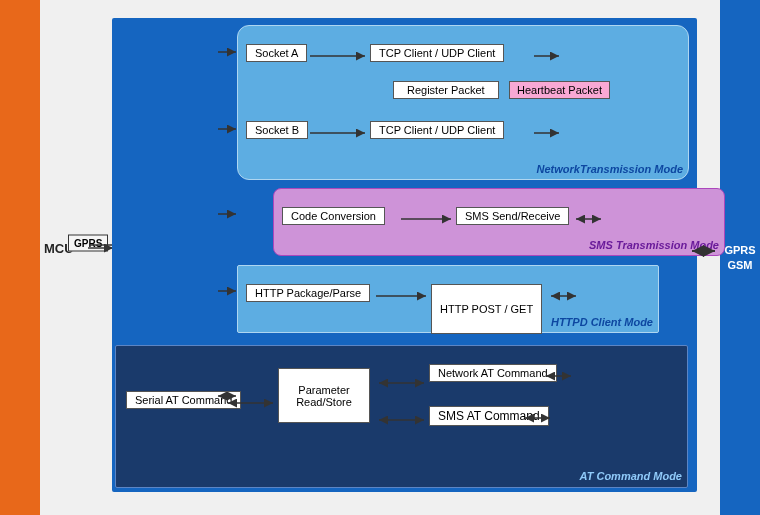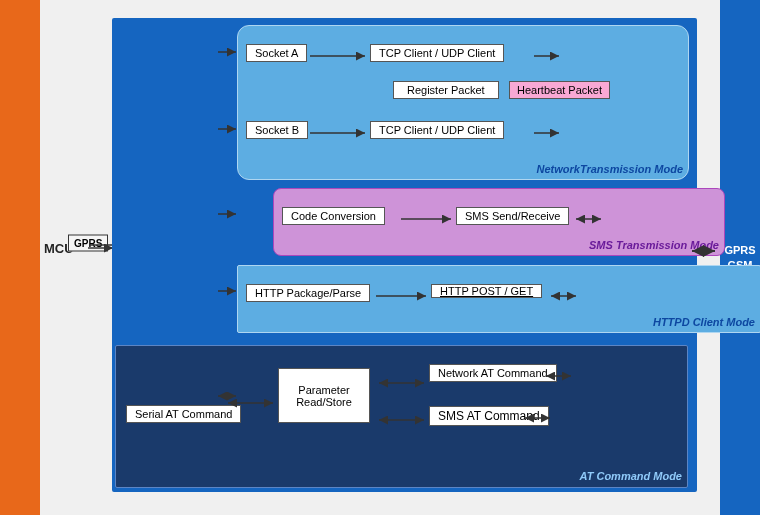--- a/index.html
+++ b/index.html
@@ -239,36 +239,36 @@
 
   <svg style="position:absolute; left:218px; top:206px; overflow:visible;" width="22" height="16">
     <defs>
       <marker id="asl1" markerWidth="6" markerHeight="6" refX="6" refY="3" orient="auto">
           <path d="M0,0 L6,3 L0,6 Z" fill="#333"></path>
         </marker>
     </defs>
     <line x1="0" y1="8" x2="18" y2="8" stroke="#333" stroke-width="1.5" marker-end="url(#asl1)"></line>
   </svg>
 
-  <div style="position:absolute; left:237px; top:265px; width:524px; height:68px; background:#5DADE2; border:1.5px solid #AED6F1; border-radius:2px;">
+  <div style="position:absolute; left:237px; top:265px; width:422px; height:68px; background:#5DADE2; border:1.5px solid #AED6F1; border-radius:2px;">
 
     <div style="position:absolute; left:8px; top:18px; background:white; border:1.5px solid #555; padding:2px 8px; font-size:11px;">
       <span>HTTP Package/Parse</span>
     </div>
 
     <svg style="position:absolute; left:138px; top:22px; overflow:visible;" width="55" height="16">
       <defs>
         <marker id="ah1" markerWidth="6" markerHeight="6" refX="6" refY="3" orient="auto">
             <path d="M0,0 L6,3 L0,6 Z" fill="#333"></path>
           </marker>
       </defs>
       <line x1="0" y1="8" x2="50" y2="8" stroke="#333" stroke-width="1.5" marker-end="url(#ah1)"></line>
     </svg>
 
-    <div style="position:absolute; left:193px; top:18px; background:white; border:1.5px solid #555; padding:0 8px; font-size:11px;text-decoration:underline;">
+    <div style="position:absolute; left:193px; top:18px; background:white; border:1.5px solid #555; padding:18px 8px; font-size:11px;">
       <span>HTTP POST / GET</span>
     </div>
 
     <svg style="position:absolute; left:313px; top:22px; overflow:visible;" width="30" height="16">
       <defs>
         <marker id="ah2" markerWidth="6" markerHeight="6" refX="6" refY="3" orient="auto">
             <path d="M0,0 L6,3 L0,6 Z" fill="#333"></path>
           </marker>
         <marker id="ah3" markerWidth="6" markerHeight="6" refX="0" refY="3" orient="auto">
             <path d="M6,0 L0,3 L6,6 Z" fill="#333"></path>
@@ -286,21 +286,21 @@
     <defs>
       <marker id="ahl1" markerWidth="6" markerHeight="6" refX="6" refY="3" orient="auto">
           <path d="M0,0 L6,3 L0,6 Z" fill="#333"></path>
         </marker>
     </defs>
     <line x1="0" y1="8" x2="18" y2="8" stroke="#333" stroke-width="1.5" marker-end="url(#ahl1)"></line>
   </svg>
 
   <div style="position:absolute; left:115px; top:345px; width:573px; height:143px; background:#1A3A6B; border:1.5px solid #5C85C5; border-radius:2px;">
 
-    <div style="position:absolute; left:10px; top:45px; background:white; border:1.5px solid #555; padding:2px 8px; font-size:11px;margin-top:14px;">
+    <div style="position:absolute; left:10px; top:45px; background:white; border:1.5px solid #555; padding:2px 8px; font-size:11px;">
       <span>Serial AT Command</span>
     </div>
 
     <svg style="position:absolute; left:112px; top:49px; overflow:visible;" width="50" height="16">
       <defs>
         <marker id="aat1" markerWidth="6" markerHeight="6" refX="6" refY="3" orient="auto">
             <path d="M0,0 L6,3 L0,6 Z" fill="#333"></path>
           </marker>
         <marker id="aat2" markerWidth="6" markerHeight="6" refX="0" refY="3" orient="auto">
             <path d="M6,0 L0,3 L6,6 Z" fill="#333"></path>

